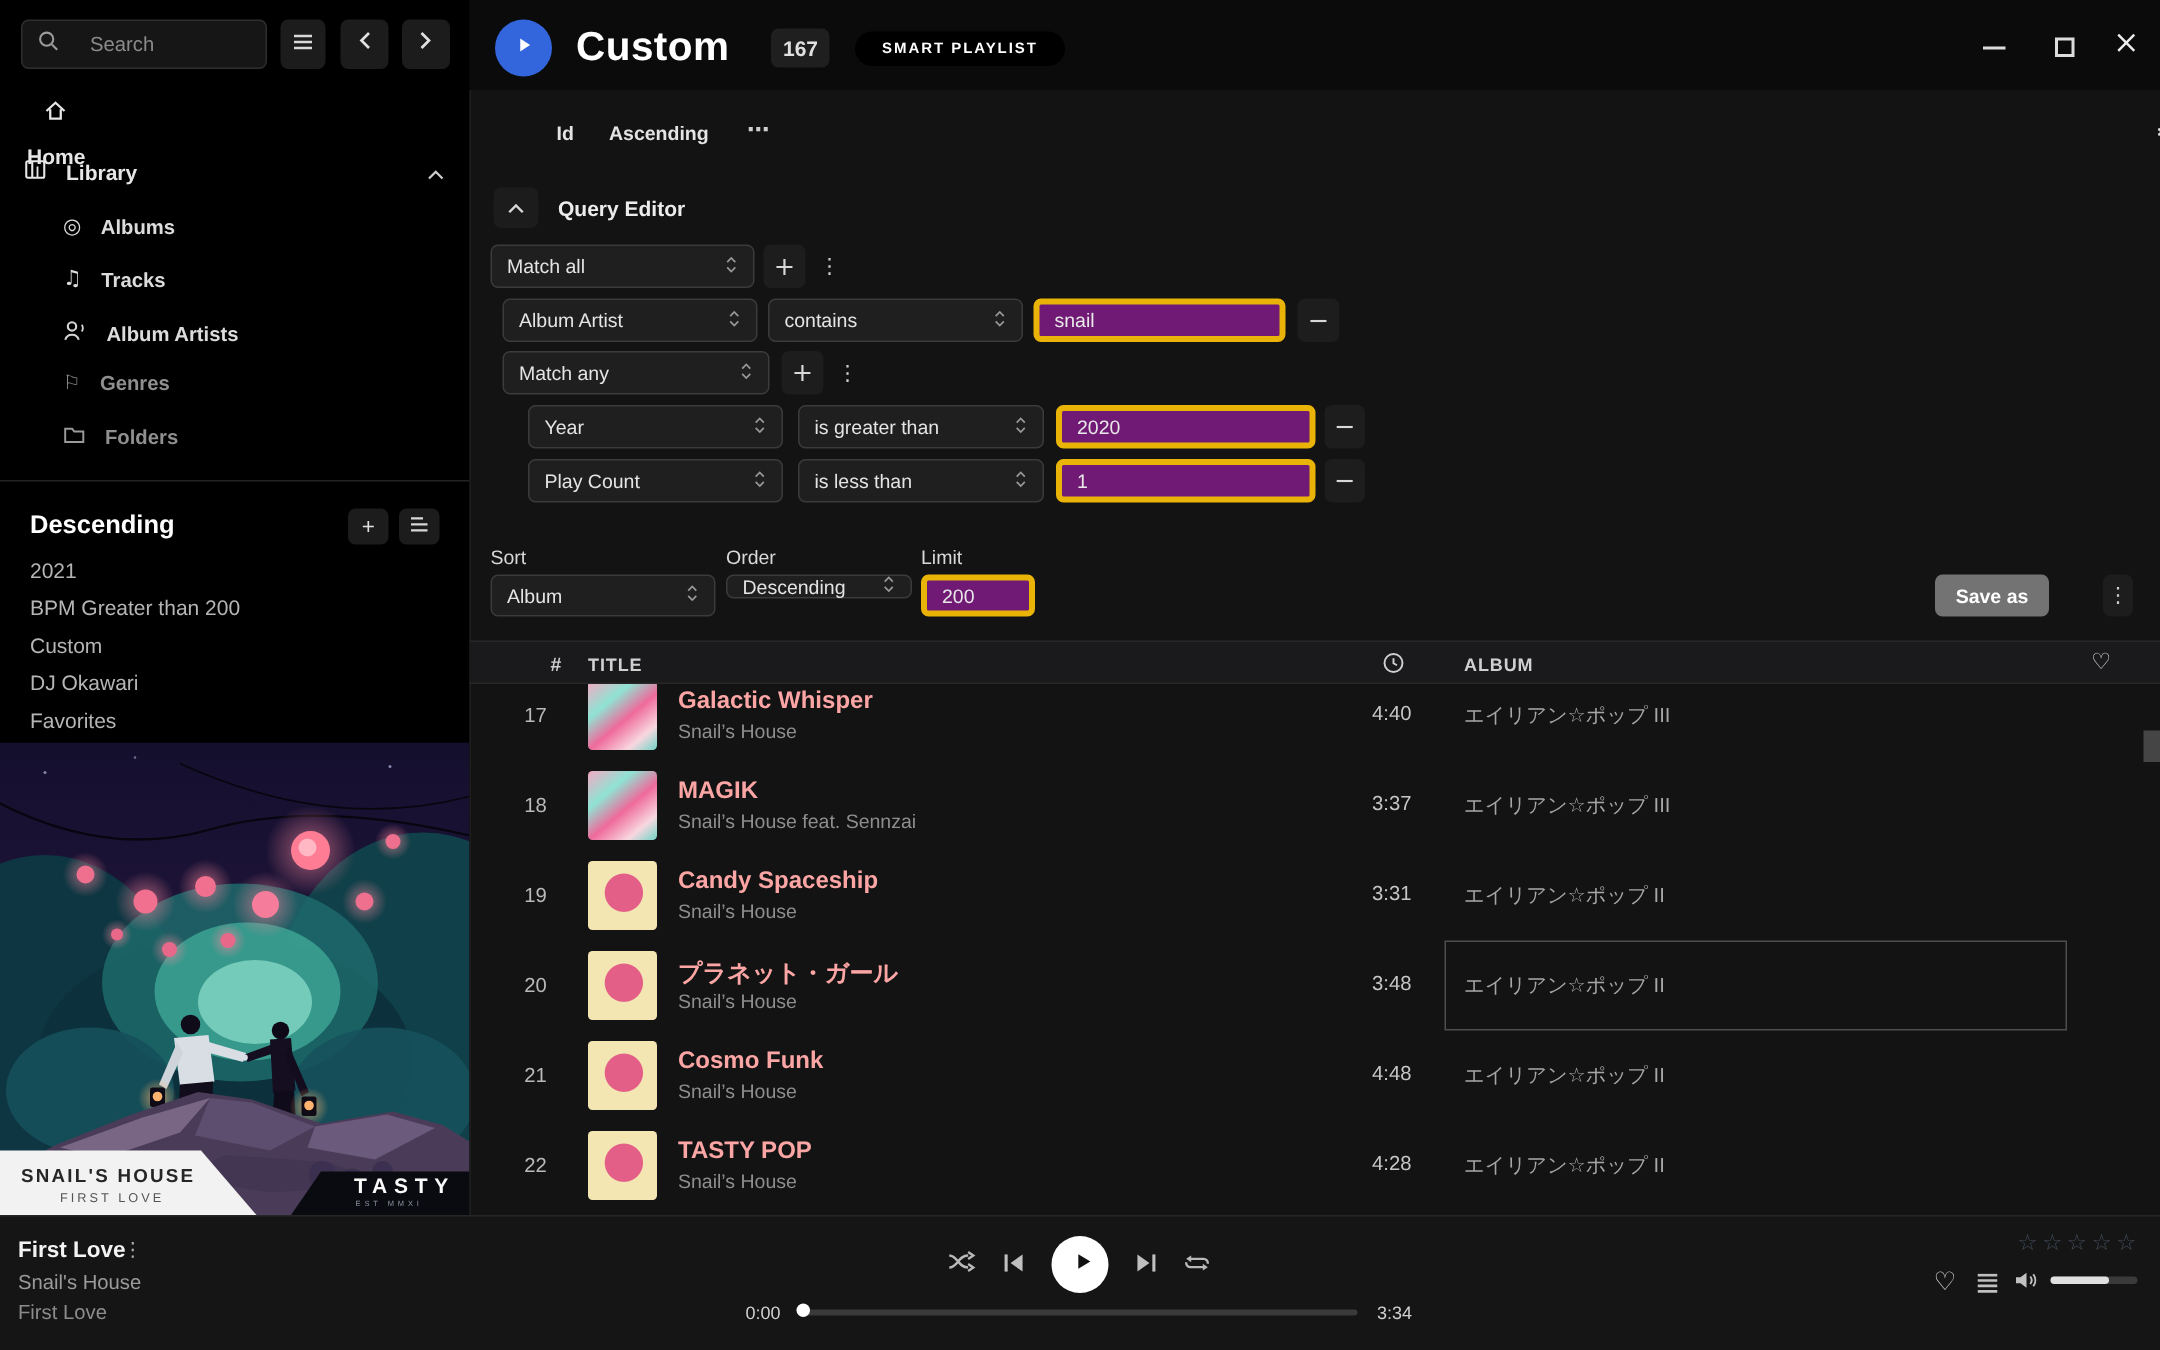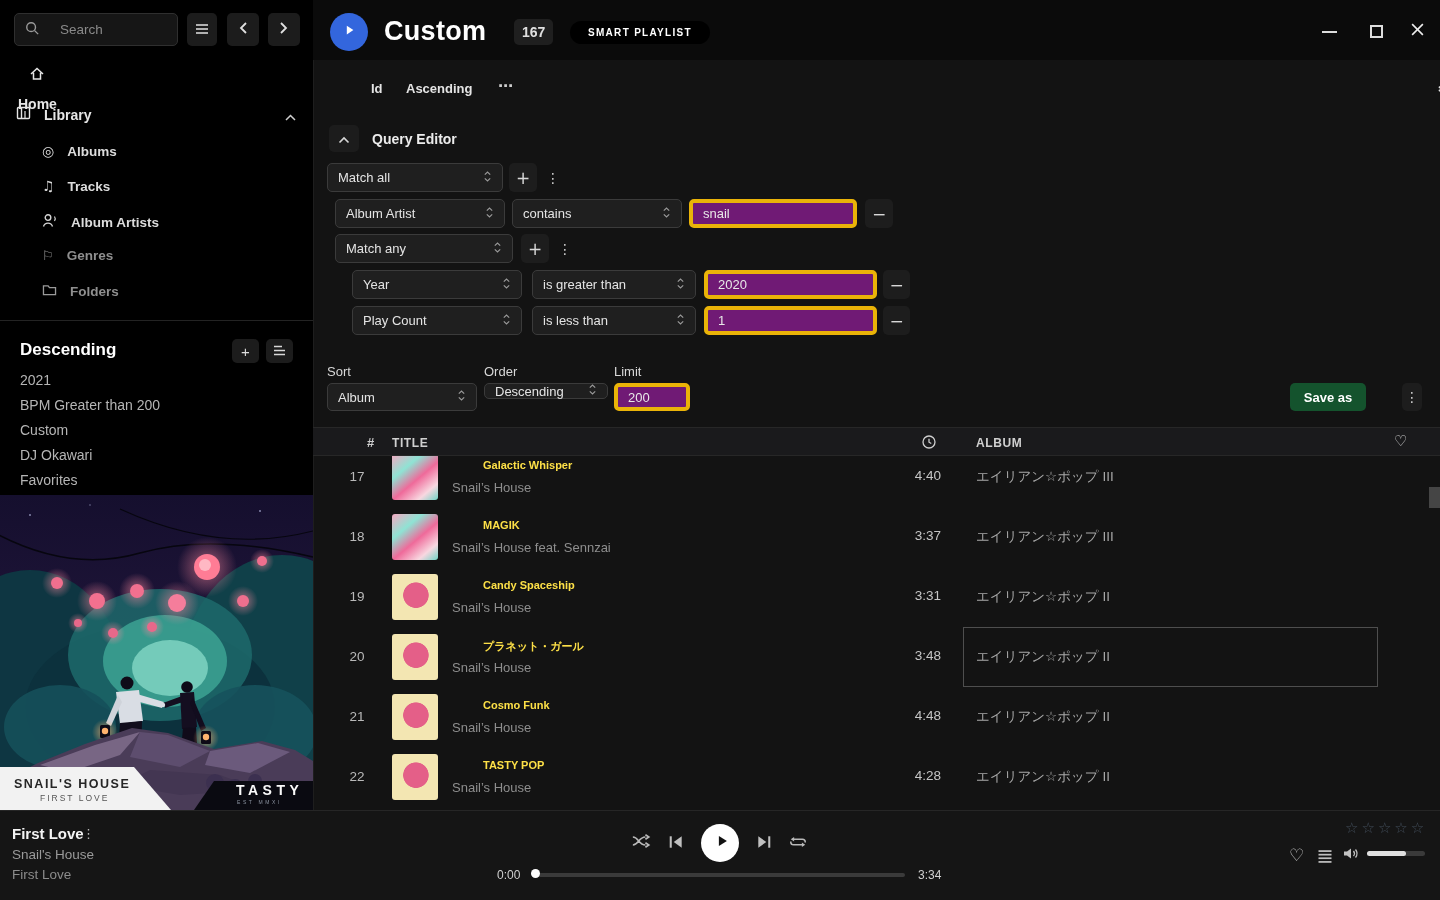--- a/index.html
+++ b/index.html
@@ -37,32 +37,32 @@
   .win-btn { position:absolute; display:flex; align-items:center; justify-content:center; cursor:pointer; }
 
   
   .txt-btn { position:absolute; font-size:13px; font-weight:700; color:#e4e4e4; cursor:pointer;margin-left:36px; }
   .sel { position:absolute; height:29px; background:#1f1f1f; border:1px solid #3b3b3b; border-radius:5px; display:flex; align-items:center; justify-content:space-between; padding:0 10px; color:#e4e4e4; font-size:13px; cursor:pointer; }
   .inp { position:absolute; height:29px; background:#701a75; border:4px solid #eab308; border-radius:5px; display:flex; align-items:center; padding:0 10px; }
   .inp input { background:transparent; border:none; outline:none; color:#e8e8e8; font-size:13px; width:100%; font-family:inherit; }
   .sq-btn { position:absolute; width:28px; height:29px; background:#1d1d1d; border-radius:5px; display:flex; align-items:center; justify-content:center; color:#d8d8d8; font-size:17px; cursor:pointer; }
   .kebab { position:absolute; width:16px; height:29px; display:flex; align-items:center; justify-content:center; color:#cfcfcf; font-size:14px; cursor:pointer; }
   .form-label { position:absolute; font-size:13px; color:#d8d8d8; }
-  .save-btn { position:absolute; left:1290px; top:383px; width:76px; height:28px; background:#14532d; border-radius:5px; color:#fff; font-weight:700; font-size:13px; display:flex; align-items:center; justify-content:center; cursor:pointer; }
+  .save-btn { position:absolute; left:1290px; top:383px; width:76px; height:28px; background:#737373; border-radius:5px; color:#fff; font-weight:700; font-size:13px; display:flex; align-items:center; justify-content:center; cursor:pointer; }
 
   
   .thead { position:absolute; left:313px; top:427px; width:1127px; height:29px; background:#1a1a1c; border-top:1px solid #272727; border-bottom:1px solid #272727; }
   .hdr-txt { position:absolute; font-size:12px; font-weight:700; letter-spacing:.6px; color:#d0d0d0; cursor:pointer; }
   .tbody { position:absolute; left:313px; top:456px; width:1115px; height:354px; overflow:hidden; }
   .row { position:absolute; left:0; width:1115px; height:60px; cursor:pointer; }
   .num { position:absolute; left:27px; top:0; width:34px; height:60px; line-height:60px; text-align:center; font-size:13.5px; color:#b9b9b9; }
   .thumb { position:absolute; left:79px; top:7px; width:46px; height:46px; border-radius:3px; }
   .art-a { background:linear-gradient(140deg,#f5a9c2 0%,#8fe3d4 30%,#ef6a9a 55%,#f8d7e0 80%,#6fd4c6 100%); }
   .art-b { background:radial-gradient(circle at 52% 46%,#e45f88 0%,#e45f88 36%,#f3e6b2 38%,#f3e6b2 100%); }
-  .t-title { position:absolute; left:139px; top:12px; font-size:11px; font-weight:600; color:#fde047;margin-left:31px; }
+  .t-title { position:absolute; left:139px; top:12px; font-size:16px; font-weight:600; color:#fca5a5; }
   .t-artist { position:absolute; left:139px; top:33px; font-size:13px; color:#8e8e8e; }
   .dur { position:absolute; left:547px; top:21px; width:81px; text-align:right; font-size:13.5px; color:#c6c6c6; }
   .alb { position:absolute; left:663px; top:21px; font-size:13.5px; color:#a6a6a6; }
   .cell-focus { position:absolute; left:650px; top:0; width:415px; height:60px; border:1px solid #4e4e4e; }
   .scroll-thumb { position:absolute; left:1429px; top:487px; width:11px; height:21px; background:#454545; cursor:pointer; }
 
   
   .np-title { position:absolute; left:12px; top:825px; font-size:15px; font-weight:700; color:#f3f3f3; }
   .np-sub { position:absolute; left:12px; font-size:13.5px; color:#9a9a9a; }
   .transport { position:absolute; display:flex; align-items:center; justify-content:center; cursor:pointer; }

